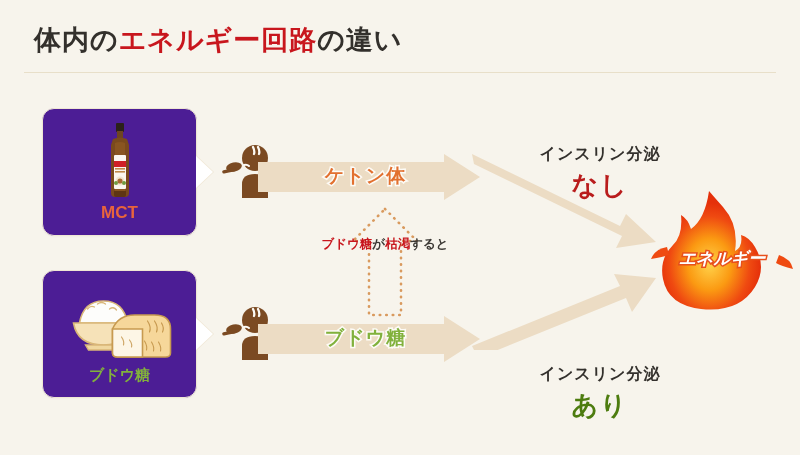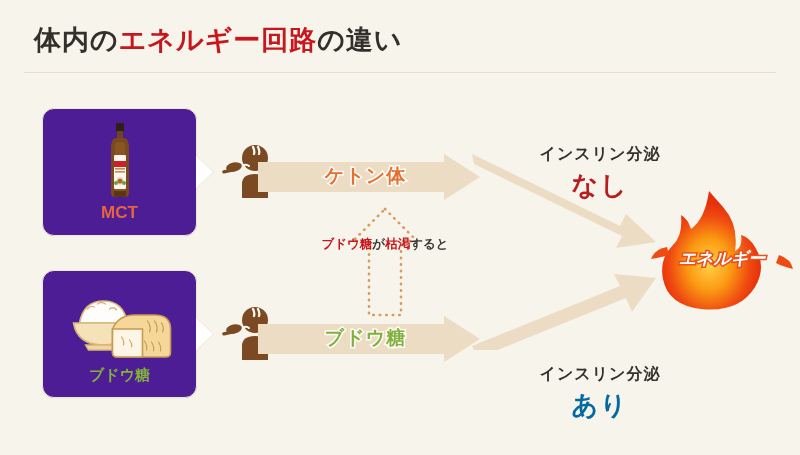--- a/index.html
+++ b/index.html
@@ -77,21 +77,21 @@
   .insulin { position:absolute; text-align:center; width:190px; }
   .insulin.top { left:505px; top:124px; }
   .insulin.bottom { left:505px; top:344px; }
   .insulin .lead {
     font-size:16px; font-weight:bold; color:#33302c; letter-spacing:1px;margin-top:20px;
   }
   .insulin .value {
     font-size:26px; font-weight:bold; margin-top:3px; letter-spacing:2px;
   }
   .insulin.top .value { color:#b91c1c; }
-  .insulin.bottom .value { color:#0369a1; }
+  .insulin.bottom .value { color:#4d7c0f; }
 
   
   .dashnote { position:absolute; left:300px; top:205px; width:170px; height:112px; }
   .note-text {
     position:absolute; left:0; width:170px; top:30px;
     text-align:center; font-size:12.5px; font-weight:bold;
     line-height:1.55; color:#3b3834; white-space:nowrap;
   }
   .note-text .r { color:#c8161d; }
 

